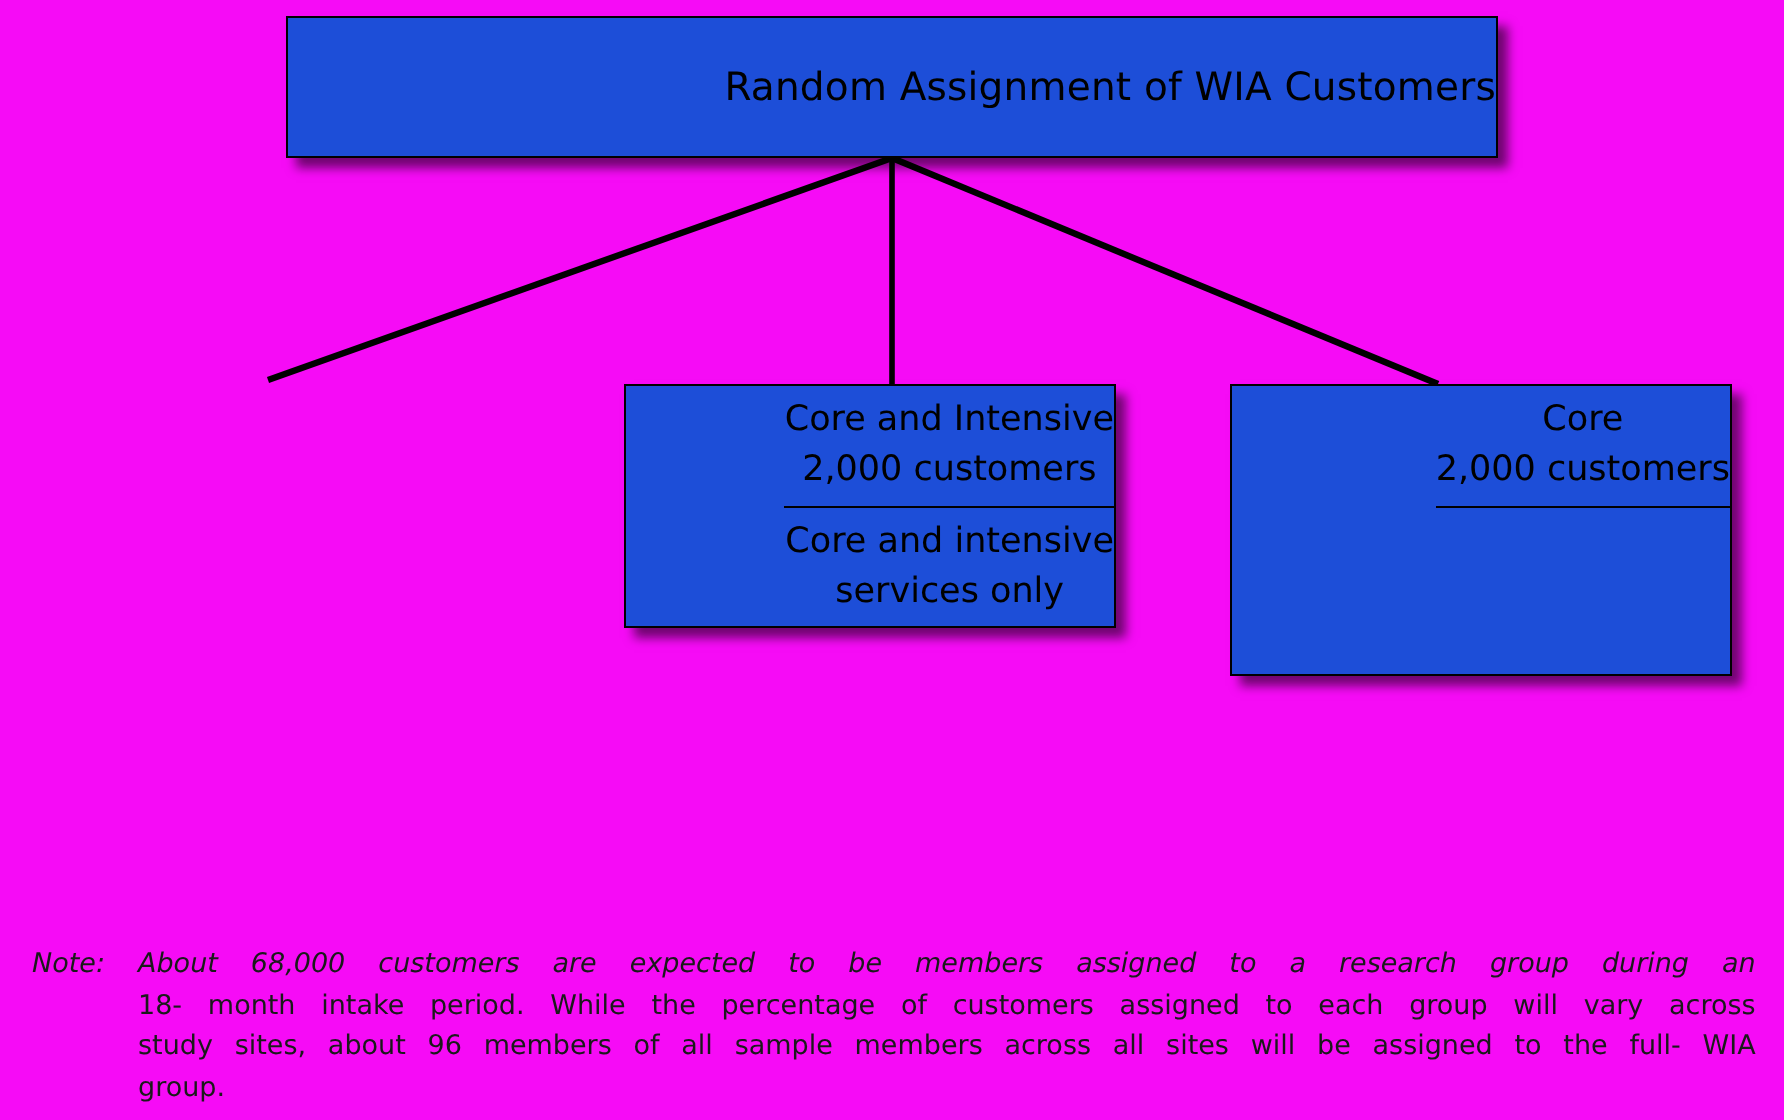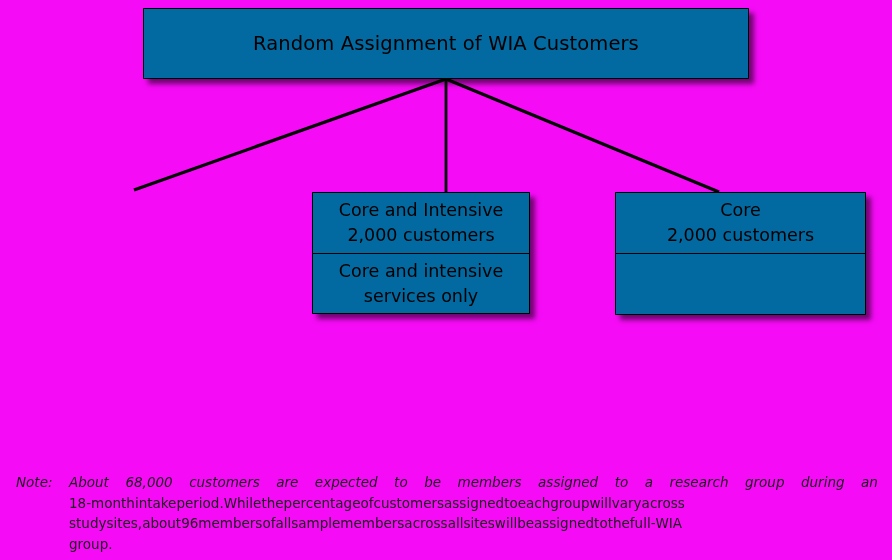--- a/index.html
+++ b/index.html
@@ -24,27 +24,28 @@
   #connectors {
     position: absolute;
     left: 0; top: 0;
     width: 892px;
     height: 560px;
     pointer-events: none;
   }
   
   .box {
     position: absolute;
-    background: #0369a1;
+    background: #1d4ed8;
     border: 1px solid #000000;
     box-sizing: border-box;
     box-shadow: 5px 5px 5px rgba(0,0,0,0.55);
     display: flex;
     flex-direction: column;
     z-index: 5;
+    align-items: flex-end;
   }
   .cell {
     display: flex;
     align-items: center;
     justify-content: center;
     text-align: center;
     color: #000000;
     box-sizing: border-box;
   }
   .cell.divided {
@@ -76,39 +77,39 @@
   }
   #box-full-wia .body {
     flex: 1;
     font-size: 17.5px;
     line-height: 25px;
   }
   
   #box-core-intensive {
     left: 312px;
     top: 192px;
-    width: 218px;
+    width: 246px;
     height: 122px;
   }
   #box-core-intensive .head {
     height: 61px;
     font-size: 17.5px;
     line-height: 25px;
   }
   #box-core-intensive .body {
     flex: 1;
     font-size: 17.5px;
     line-height: 25px;
   }
   
   #box-core {
     left: 615px;
     top: 192px;
     width: 251px;
-    height: 123px;
+    height: 146px;
   }
   #box-core .head {
     height: 61px;
     font-size: 17.5px;
     line-height: 25px;
   }
   #box-core .body {
     flex: 1;
     font-size: 17.5px;
     line-height: 25px;
@@ -132,20 +133,21 @@
     display: block;
     white-space: nowrap;
   }
   #note-line-1 {
     display: flex;
     justify-content: space-between;
     font-style: italic;
   }
   #note-line-2, #note-line-3 {
     display: flex;
+    justify-content: space-between;
     padding-left: 53px;
   }
   #note-line-4 {
     padding-left: 53px;
   }
   #note-line-1 > span, #note-line-2 > span, #note-line-3 > span {
     display: inline-block;
   }
 </style>
 </head>

